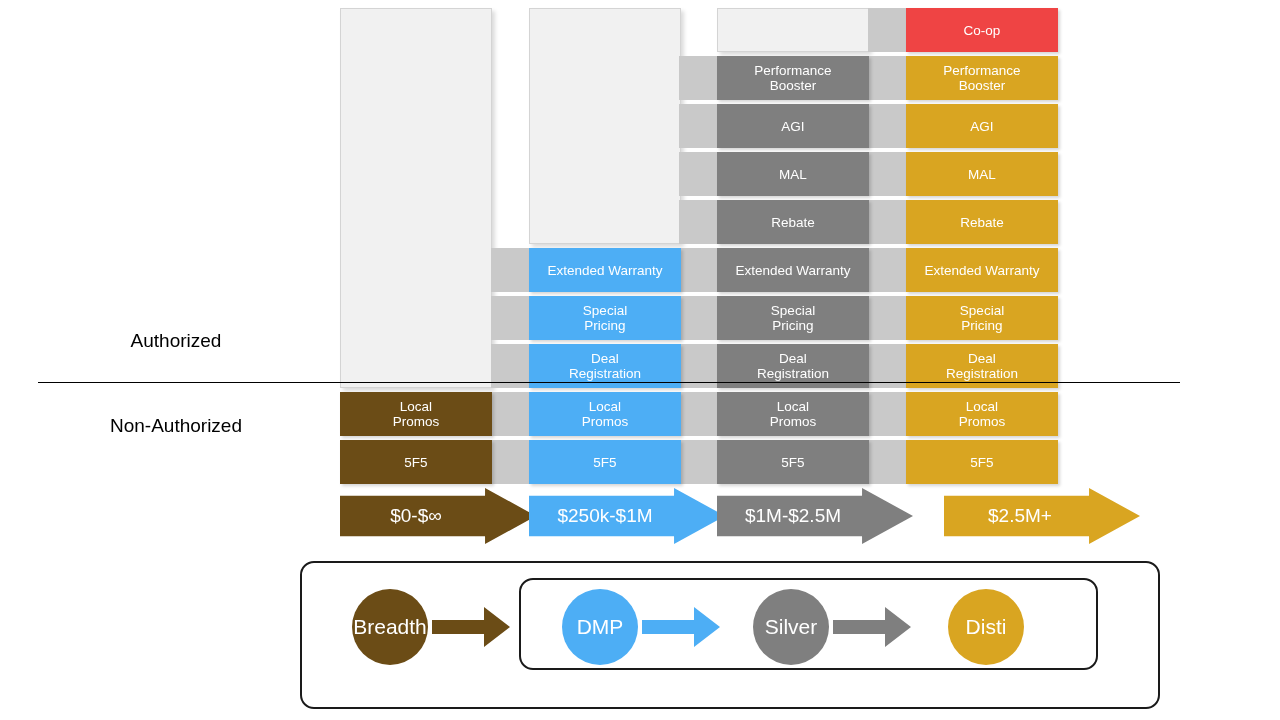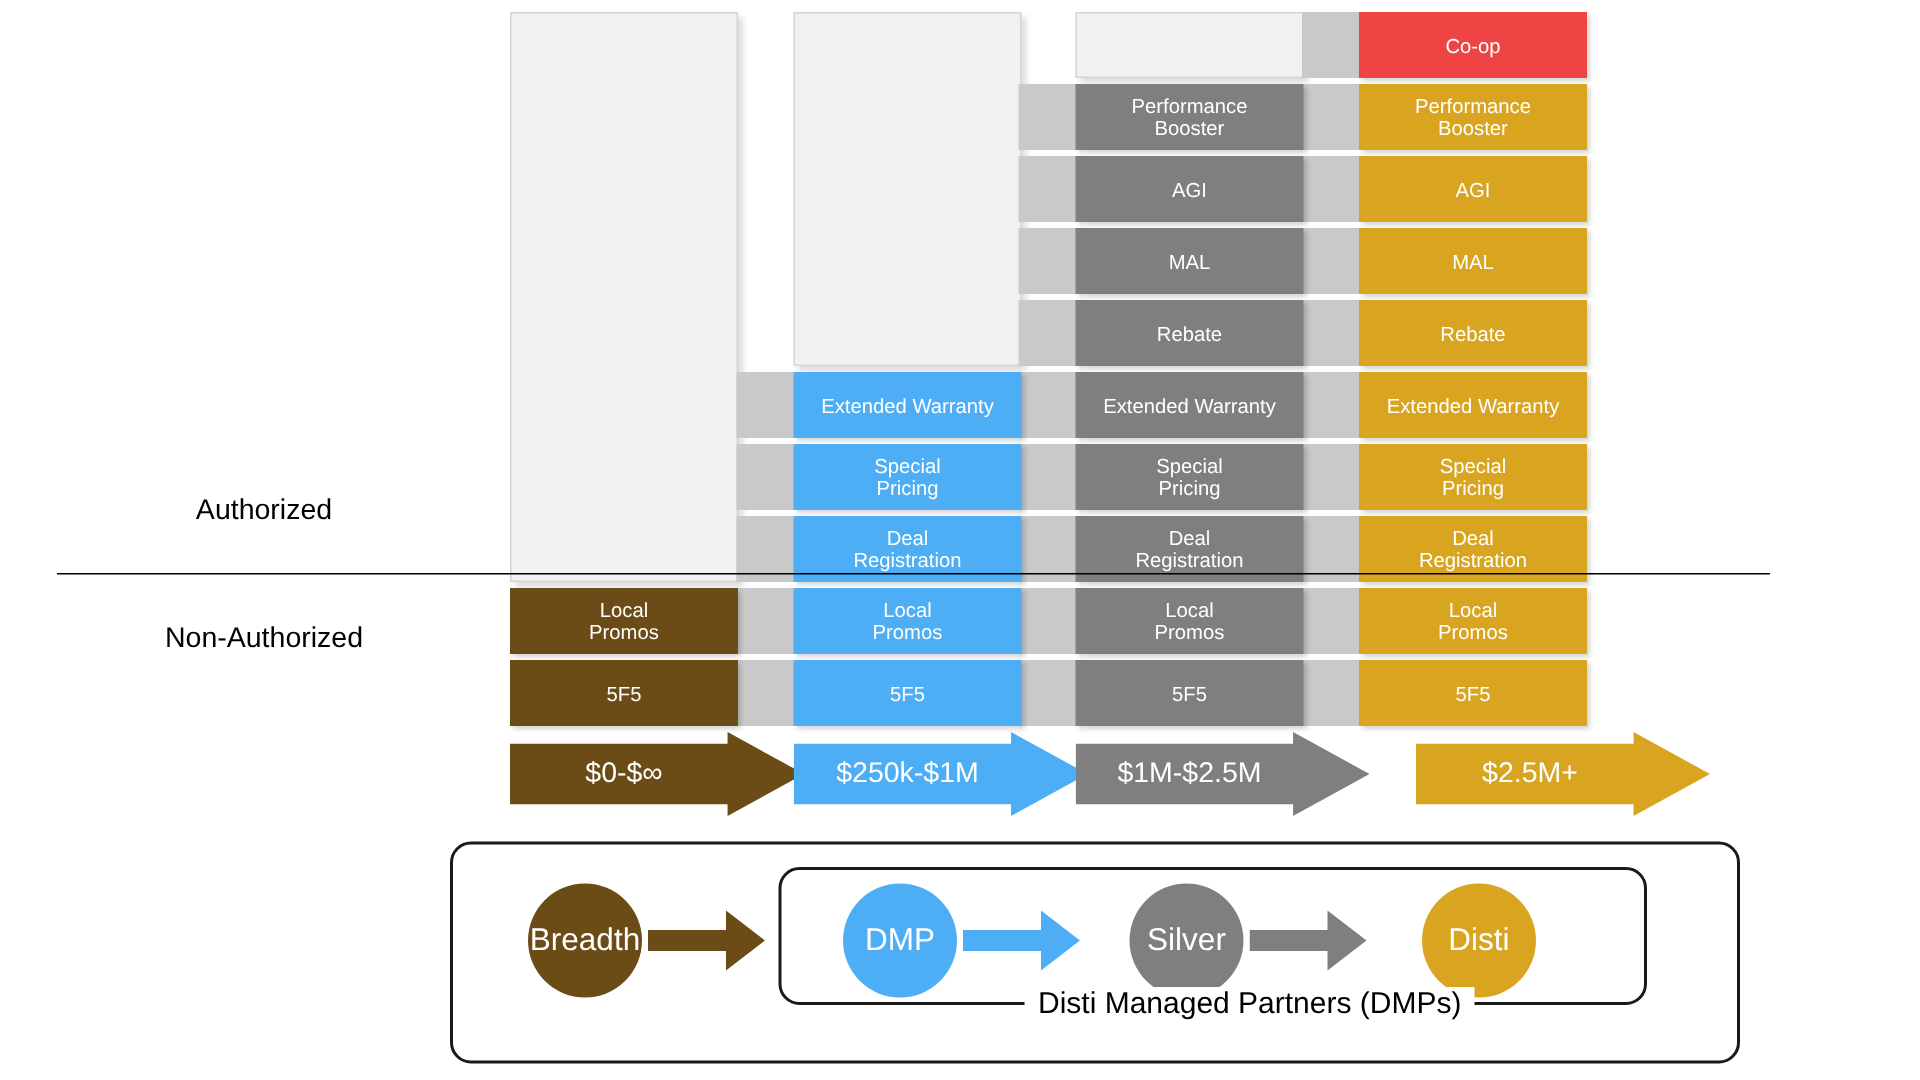--- a/index.html
+++ b/index.html
@@ -258,16 +258,15 @@
         <svg width="78" height="40" viewBox="0 0 78 40">
           <polygon points="0,13 52,13 52,0 78,20 52,40 52,27 0,27" fill="#4DAEF5"></polygon>
         </svg>
       </div>
       <div class="legend-arrow" style="left: 833px; top: 607px;">
         <svg width="78" height="40" viewBox="0 0 78 40">
           <polygon points="0,13 52,13 52,0 78,20 52,40 52,27 0,27" fill="#7F7F7F"></polygon>
         </svg>
       </div>
     </div>
-  <div class="box-caption" id="cap-inner" style="left: 683px; top: 658px;">Disti Managed Partners (DMPs)</div>
   <div class="box-caption" id="cap-outer" style="left: 625px; top: 717px;">RESELLERS</div>
 
 </div>
 
 </body></html>

